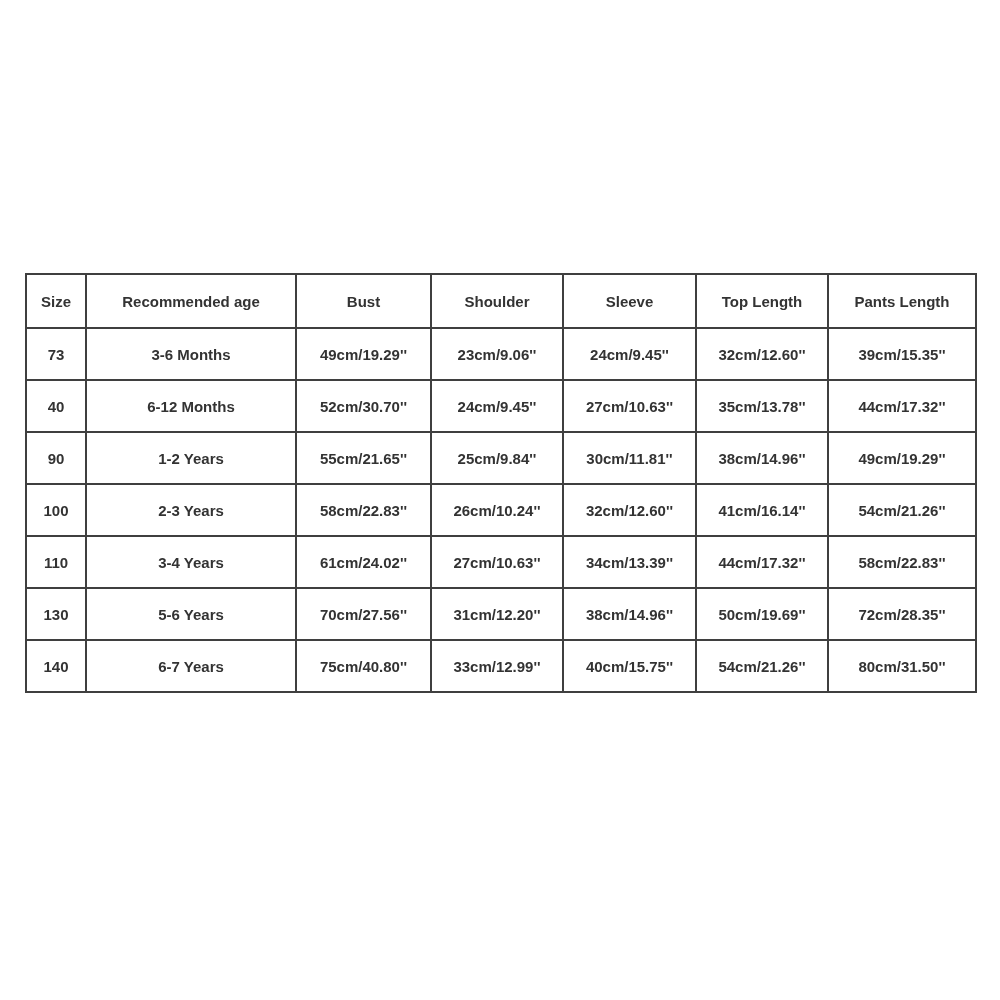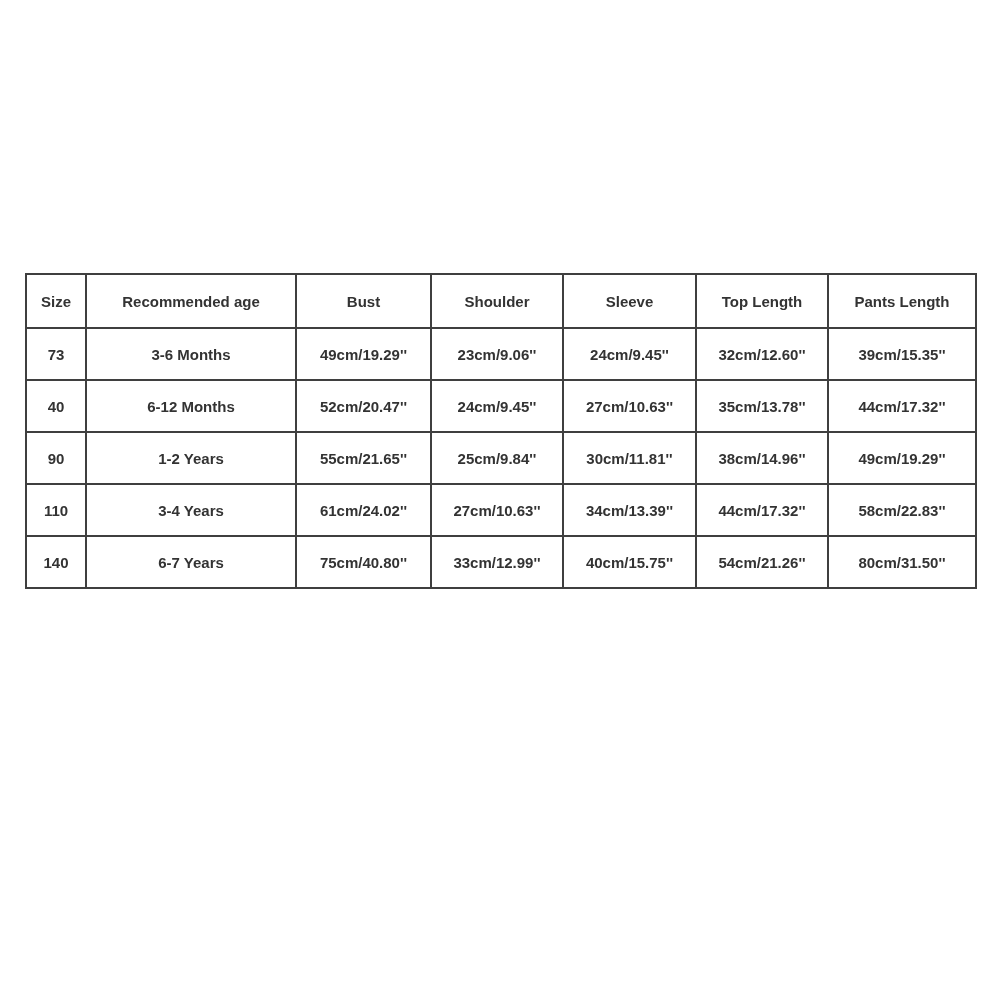--- a/index.html
+++ b/index.html
@@ -72,43 +72,61 @@
           <td>3-6 Months</td>
           <td>49cm/19.29''</td>
           <td>23cm/9.06''</td>
           <td>24cm/9.45''</td>
           <td>32cm/12.60''</td>
           <td>39cm/15.35''</td>
         </tr>
         <tr>
           <td>40</td>
           <td>6-12 Months</td>
-          <td>52cm/20.47''</td>
+          <td>52cm/30.70''</td>
           <td>24cm/9.45''</td>
           <td>27cm/10.63''</td>
           <td>35cm/13.78''</td>
           <td>44cm/17.32''</td>
         </tr>
         <tr>
           <td>90</td>
           <td>1-2 Years</td>
           <td>55cm/21.65''</td>
           <td>25cm/9.84''</td>
           <td>30cm/11.81''</td>
           <td>38cm/14.96''</td>
           <td>49cm/19.29''</td>
         </tr>
         <tr>
+          <td>100</td>
+          <td>2-3 Years</td>
+          <td>58cm/22.83''</td>
+          <td>26cm/10.24''</td>
+          <td>32cm/12.60''</td>
+          <td>41cm/16.14''</td>
+          <td>54cm/21.26''</td>
+        </tr>
+        <tr>
           <td>110</td>
           <td>3-4 Years</td>
           <td>61cm/24.02''</td>
           <td>27cm/10.63''</td>
           <td>34cm/13.39''</td>
           <td>44cm/17.32''</td>
           <td>58cm/22.83''</td>
+        </tr>
+        <tr>
+          <td>130</td>
+          <td>5-6 Years</td>
+          <td>70cm/27.56''</td>
+          <td>31cm/12.20''</td>
+          <td>38cm/14.96''</td>
+          <td>50cm/19.69''</td>
+          <td>72cm/28.35''</td>
         </tr>
         <tr>
           <td>140</td>
           <td>6-7 Years</td>
           <td>75cm/40.80''</td>
           <td>33cm/12.99''</td>
           <td>40cm/15.75''</td>
           <td>54cm/21.26''</td>
           <td>80cm/31.50''</td>
         </tr>

